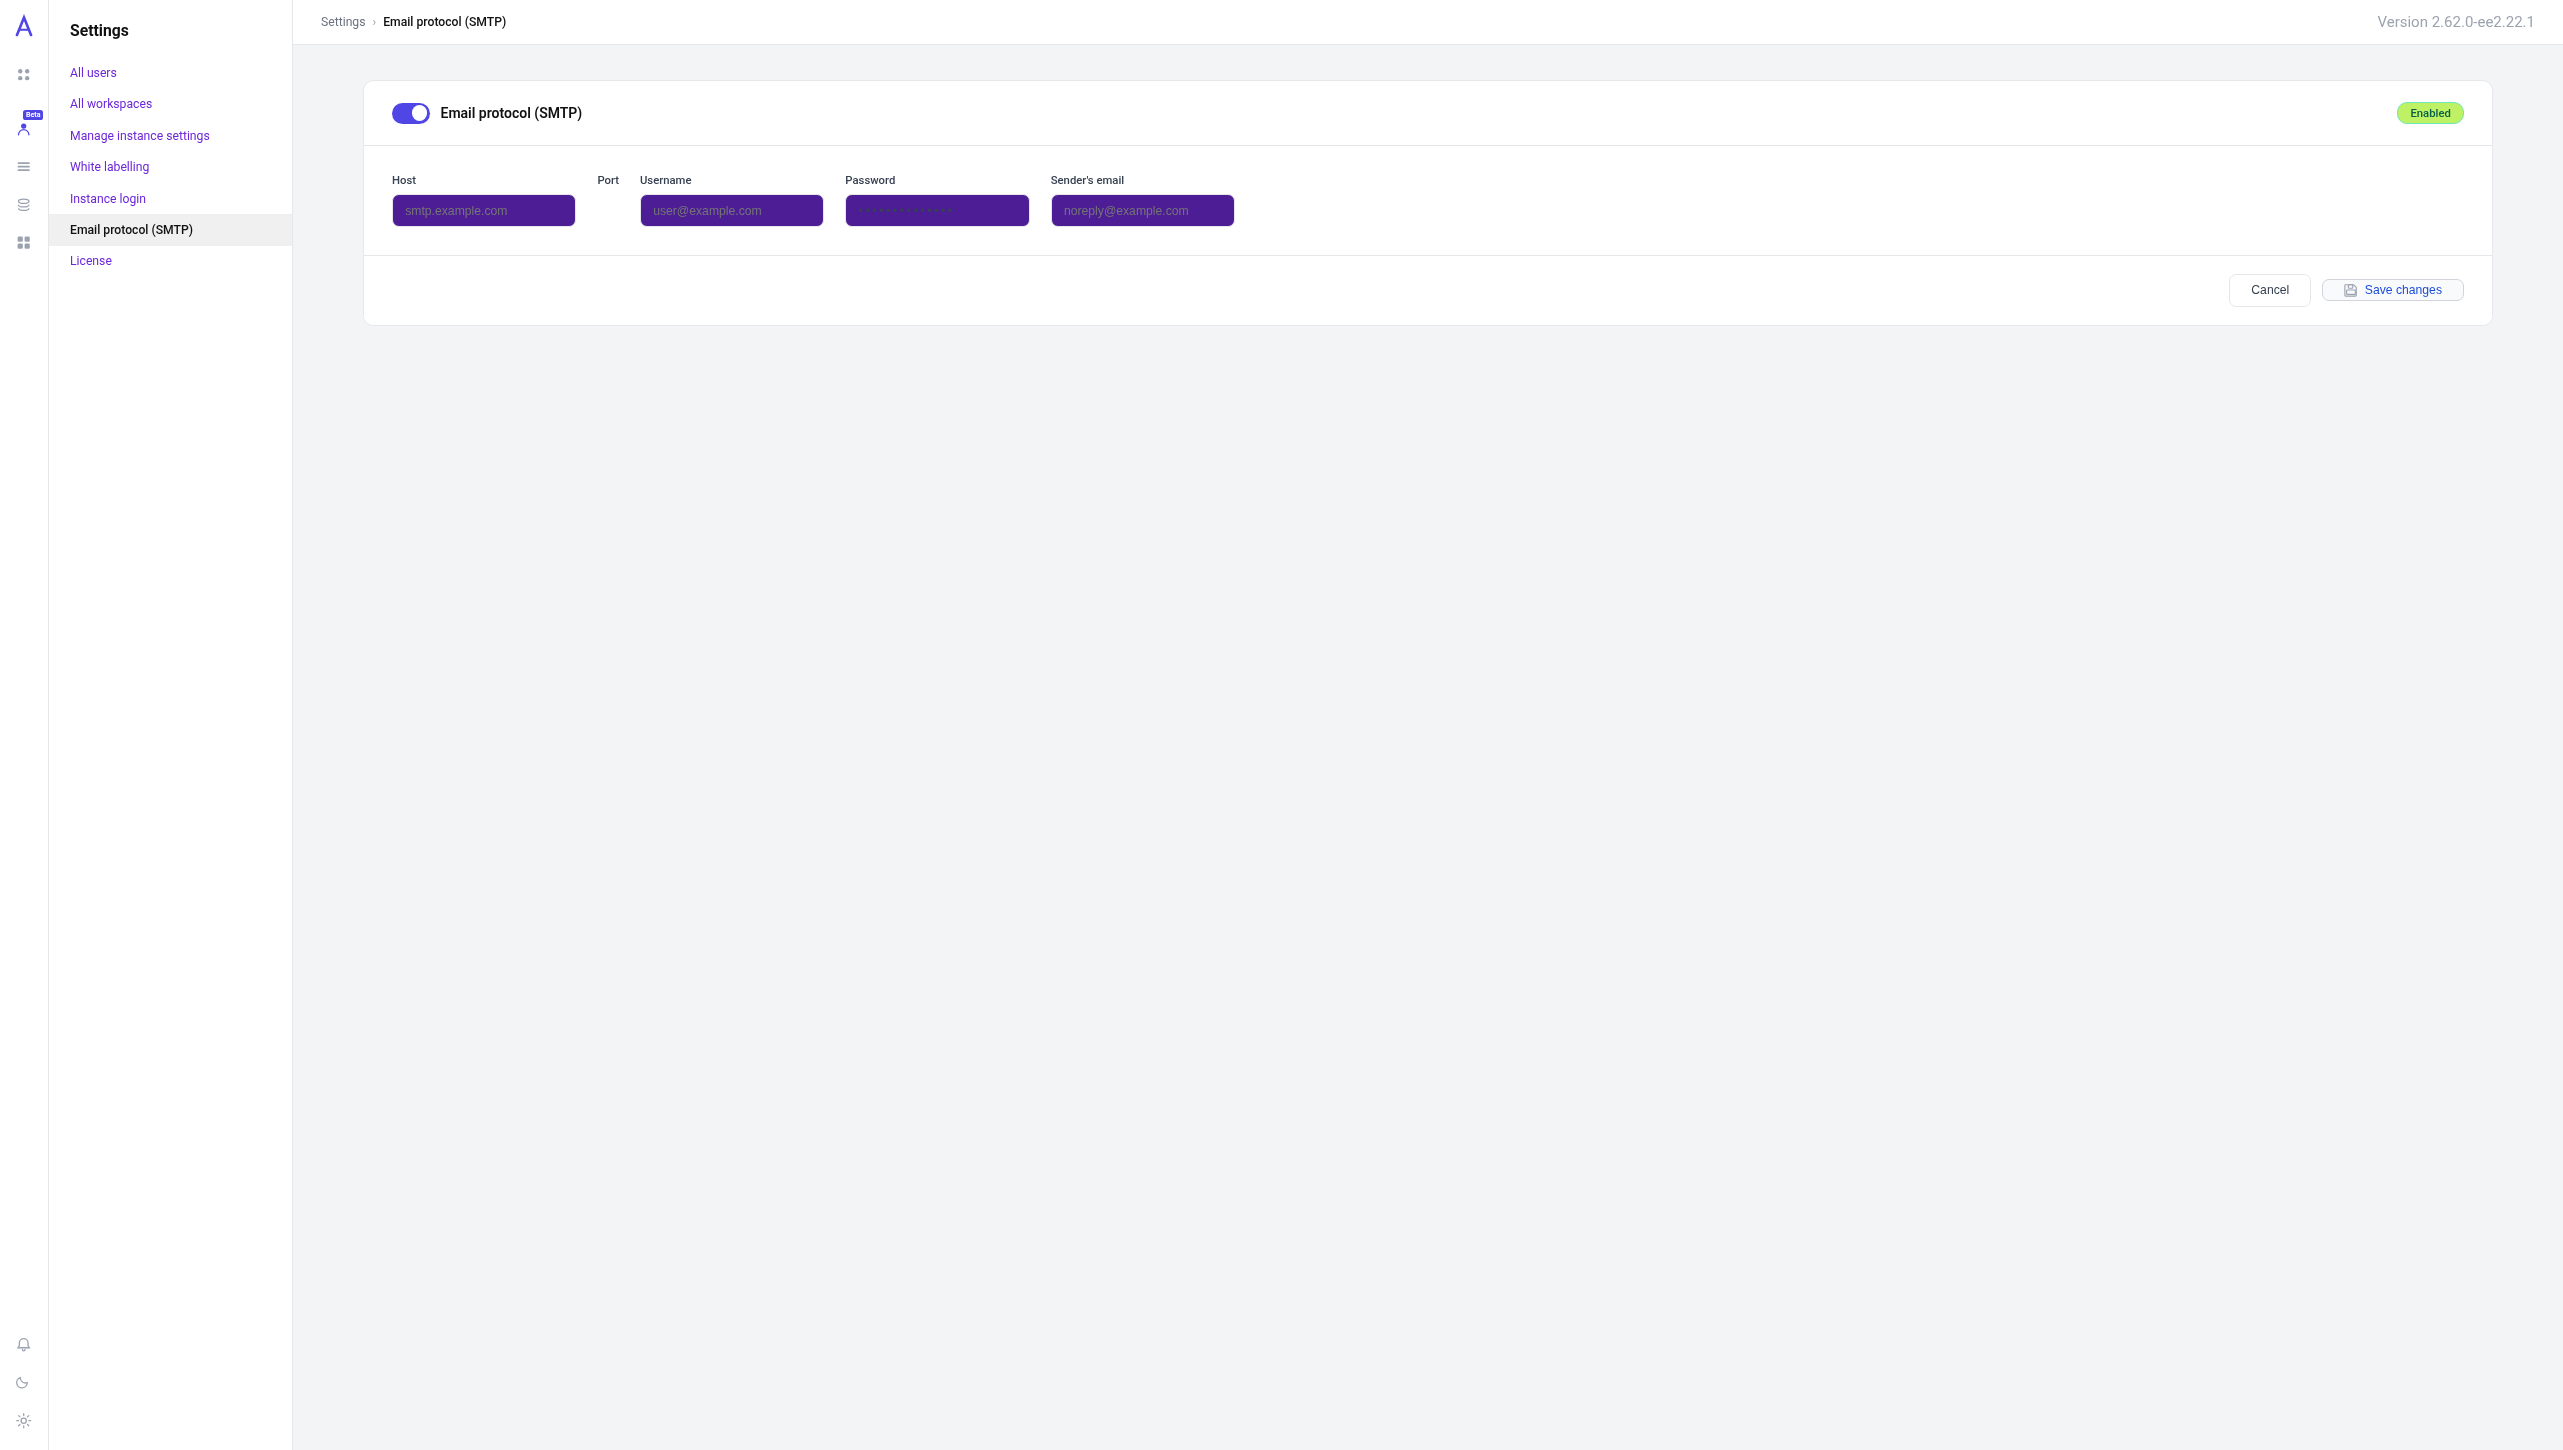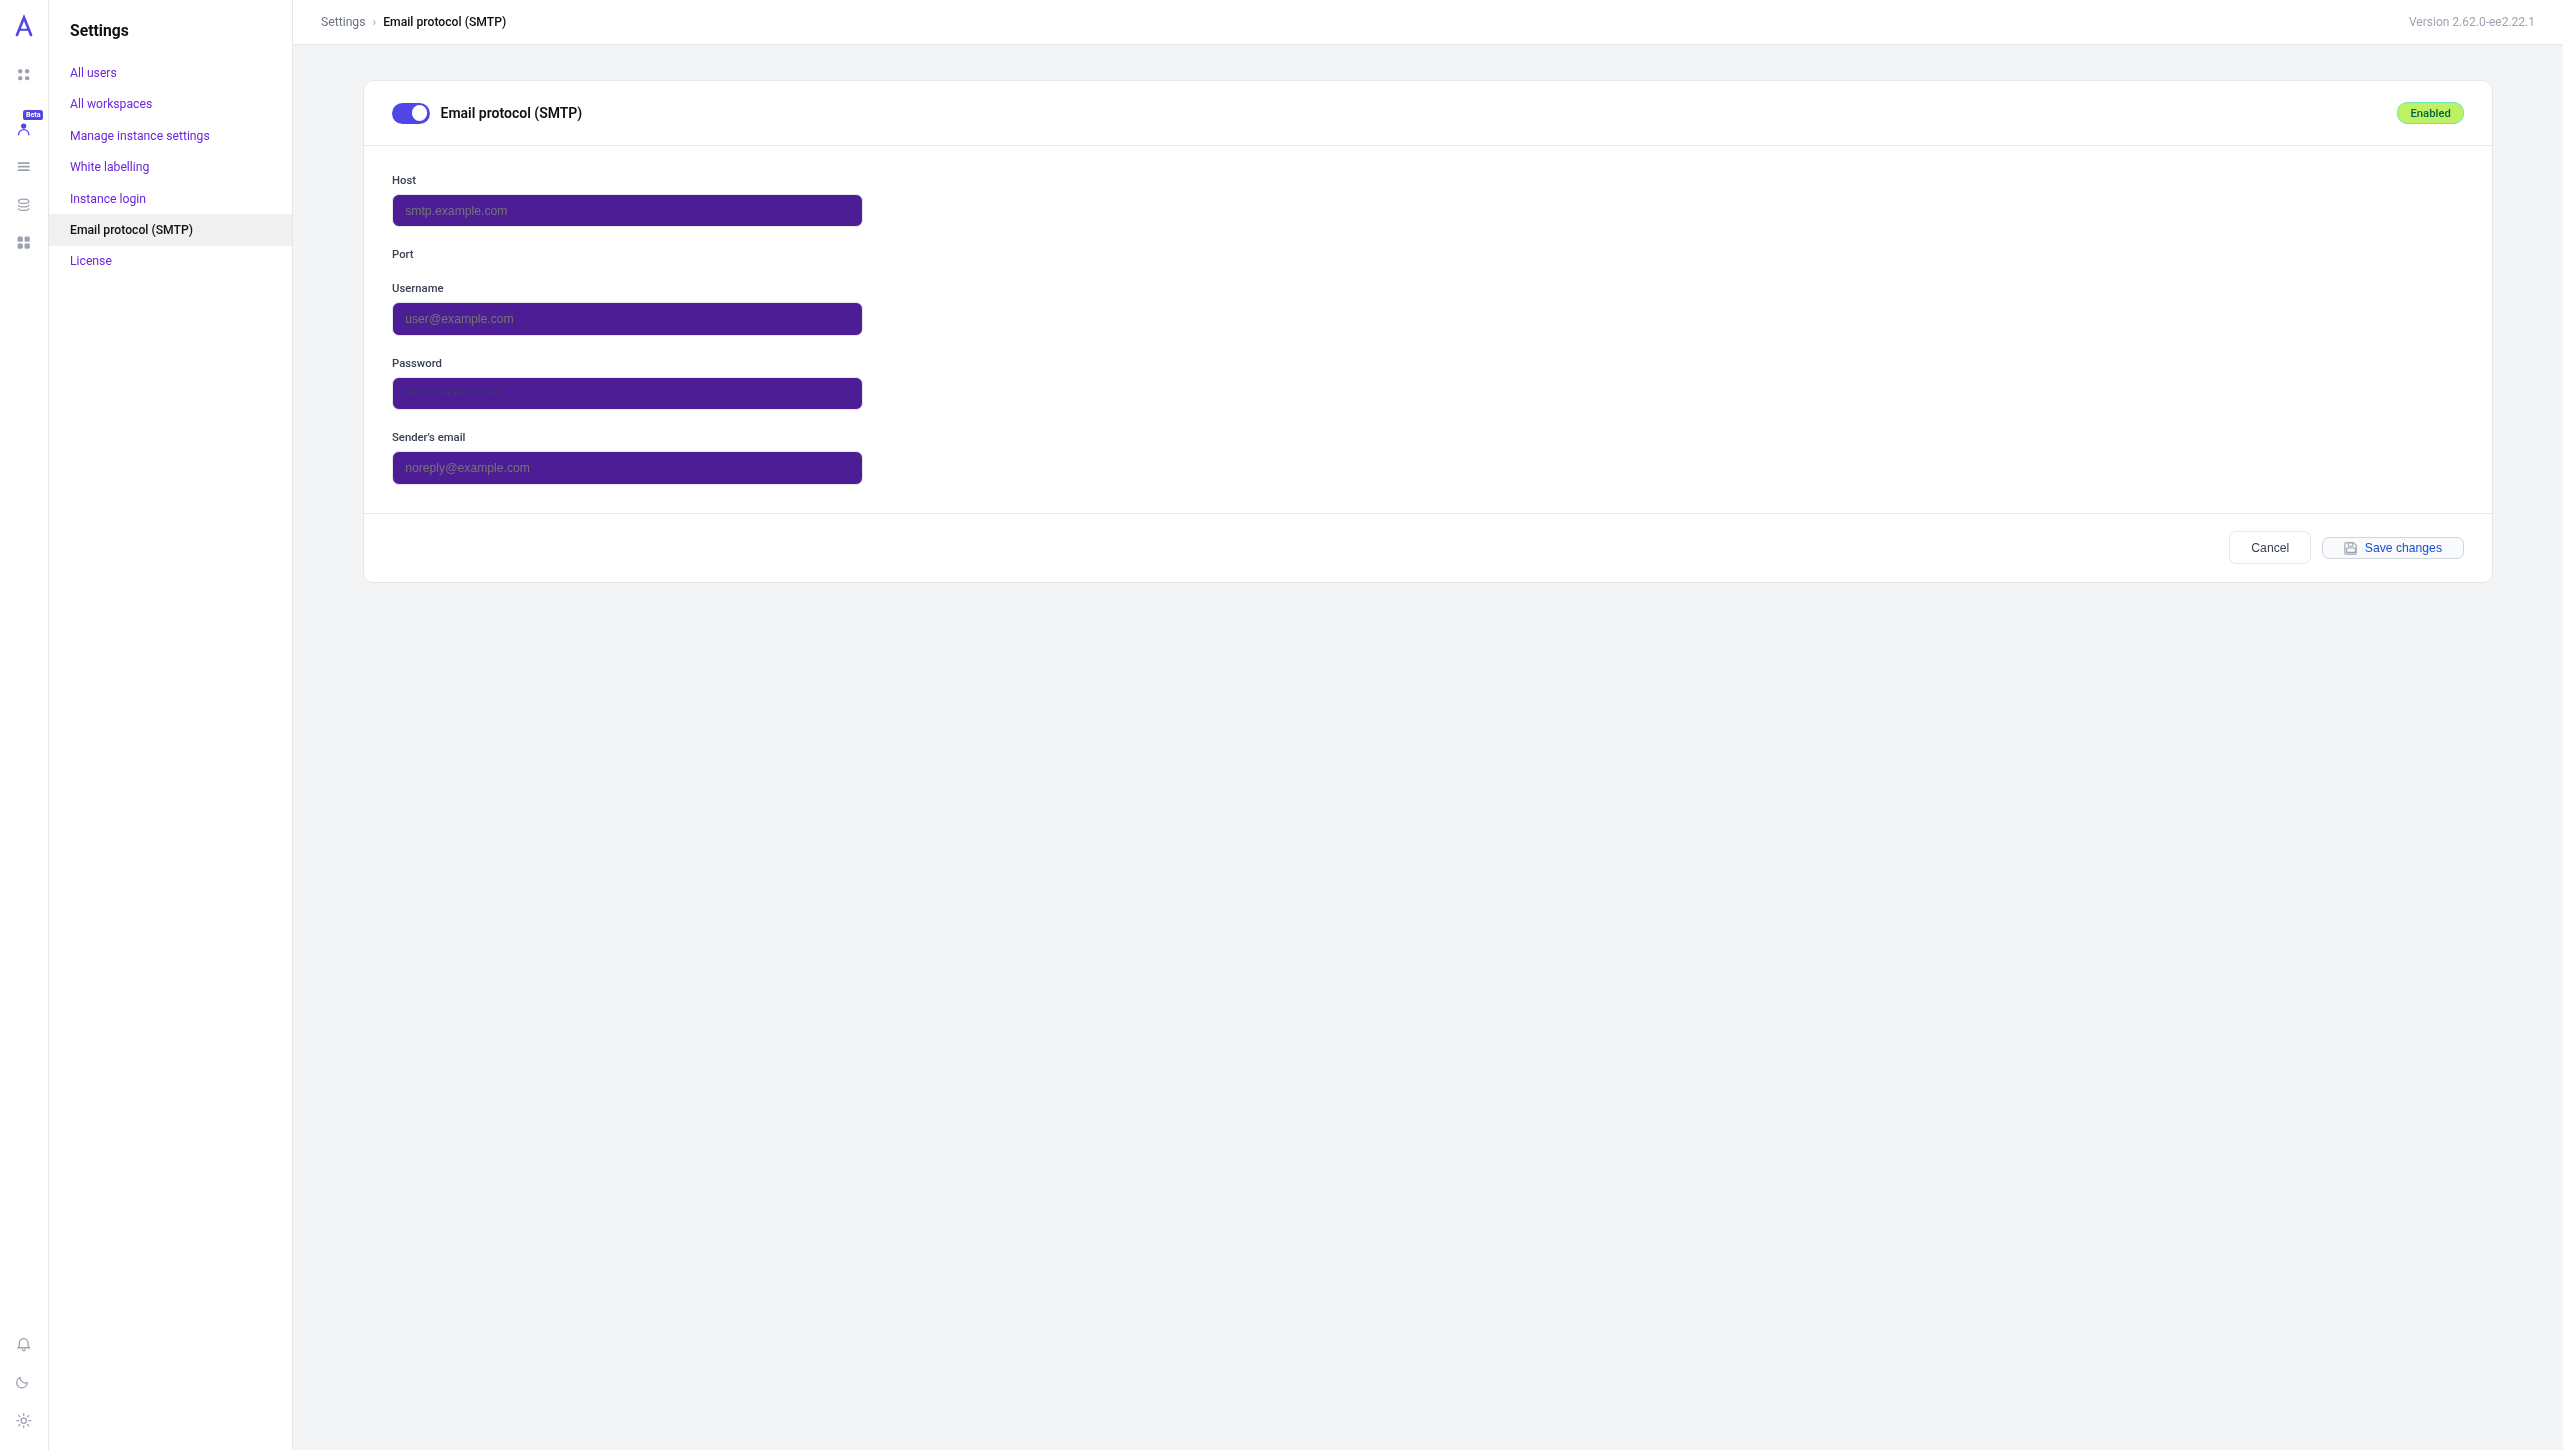--- a/index.html
+++ b/index.html
@@ -112,21 +112,21 @@
     .breadcrumb {
       display: flex;
       align-items: center;
       gap: 7px;
       font-size: 12.2px;
       color: #6b7280;
     }
     .breadcrumb .sep { color: #9ca3af; }
     .breadcrumb .current { color: #111; font-weight: 500; }
     .version-label {
-      font-size: 12px;
+      font-size: 15px;
       color: #9ca3af;
     }
 
     
     .page-body {
       flex: 1;
       padding: 35px 70px;
       display: flex;
       flex-direction: column;
       gap: 0;
@@ -189,21 +189,21 @@
       border-radius: 10px;
       font-size: 11.3px;
       font-weight: 500;
       margin-left: 43px;
     }
 
     
     .card-form {
       padding: 28px;
       display: flex;
-      flex-direction: column;
+      flex-direction: row;
       gap: 21px;
     }
     .form-group {
       display: flex;
       flex-direction: column;
       gap: 7px;
     }
     .form-label {
       font-size: 11.3px;
       font-weight: 500;

